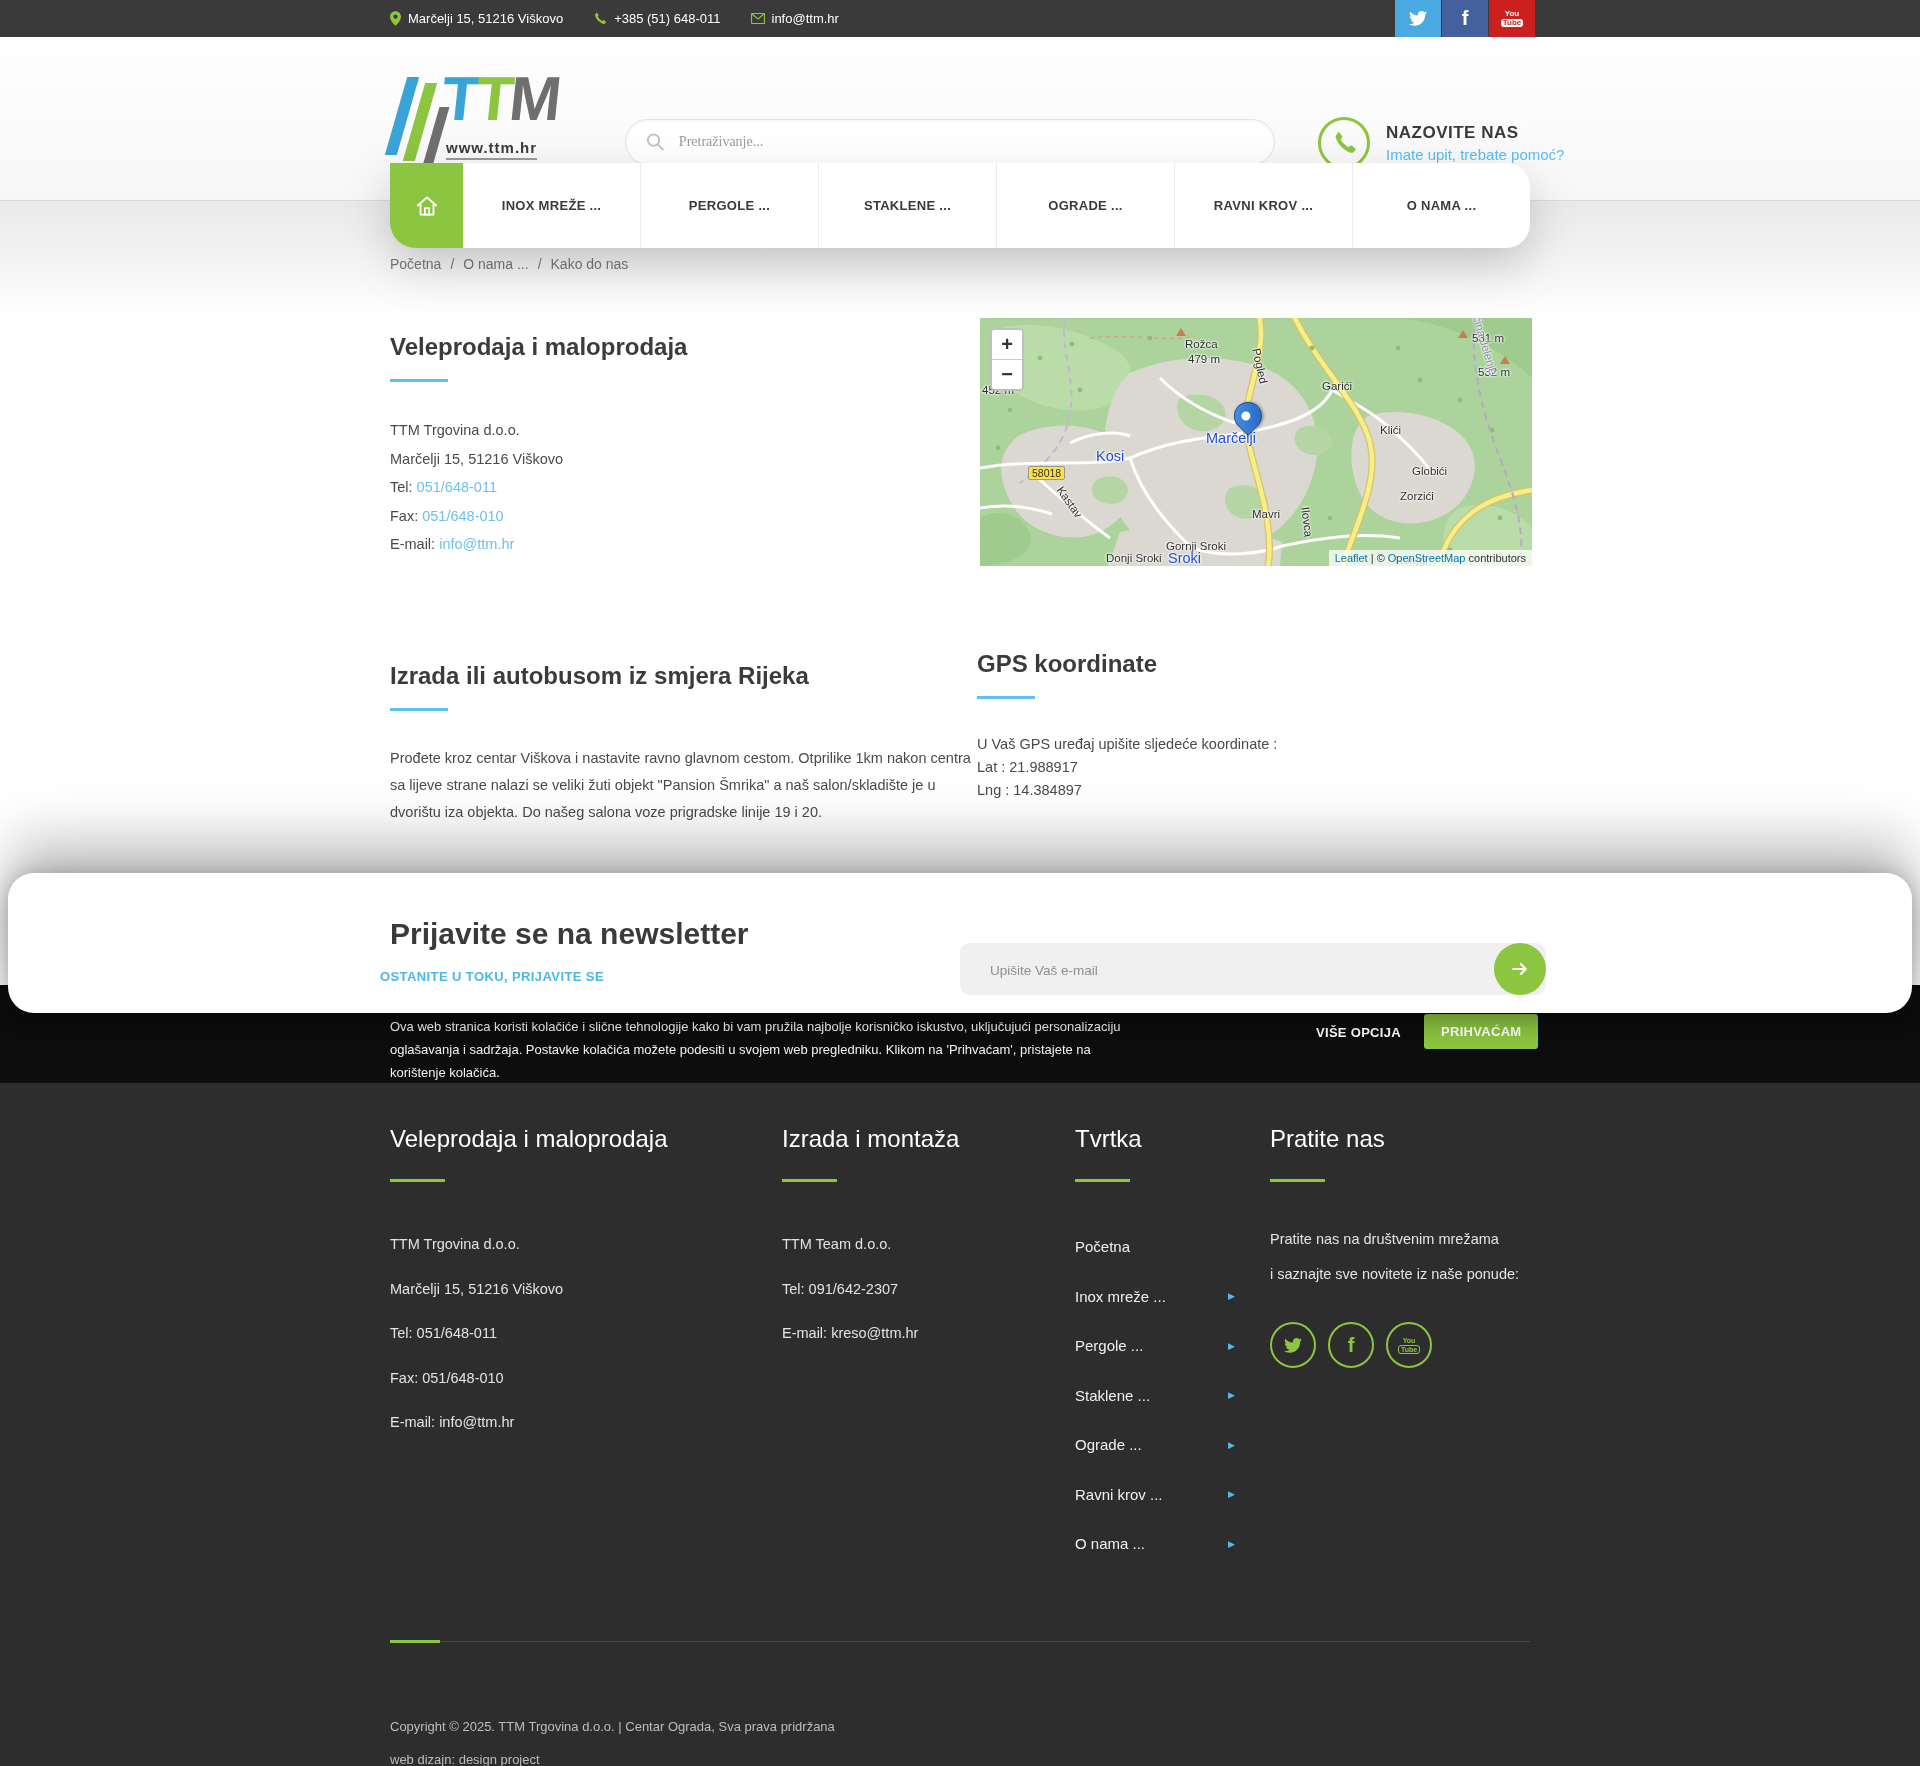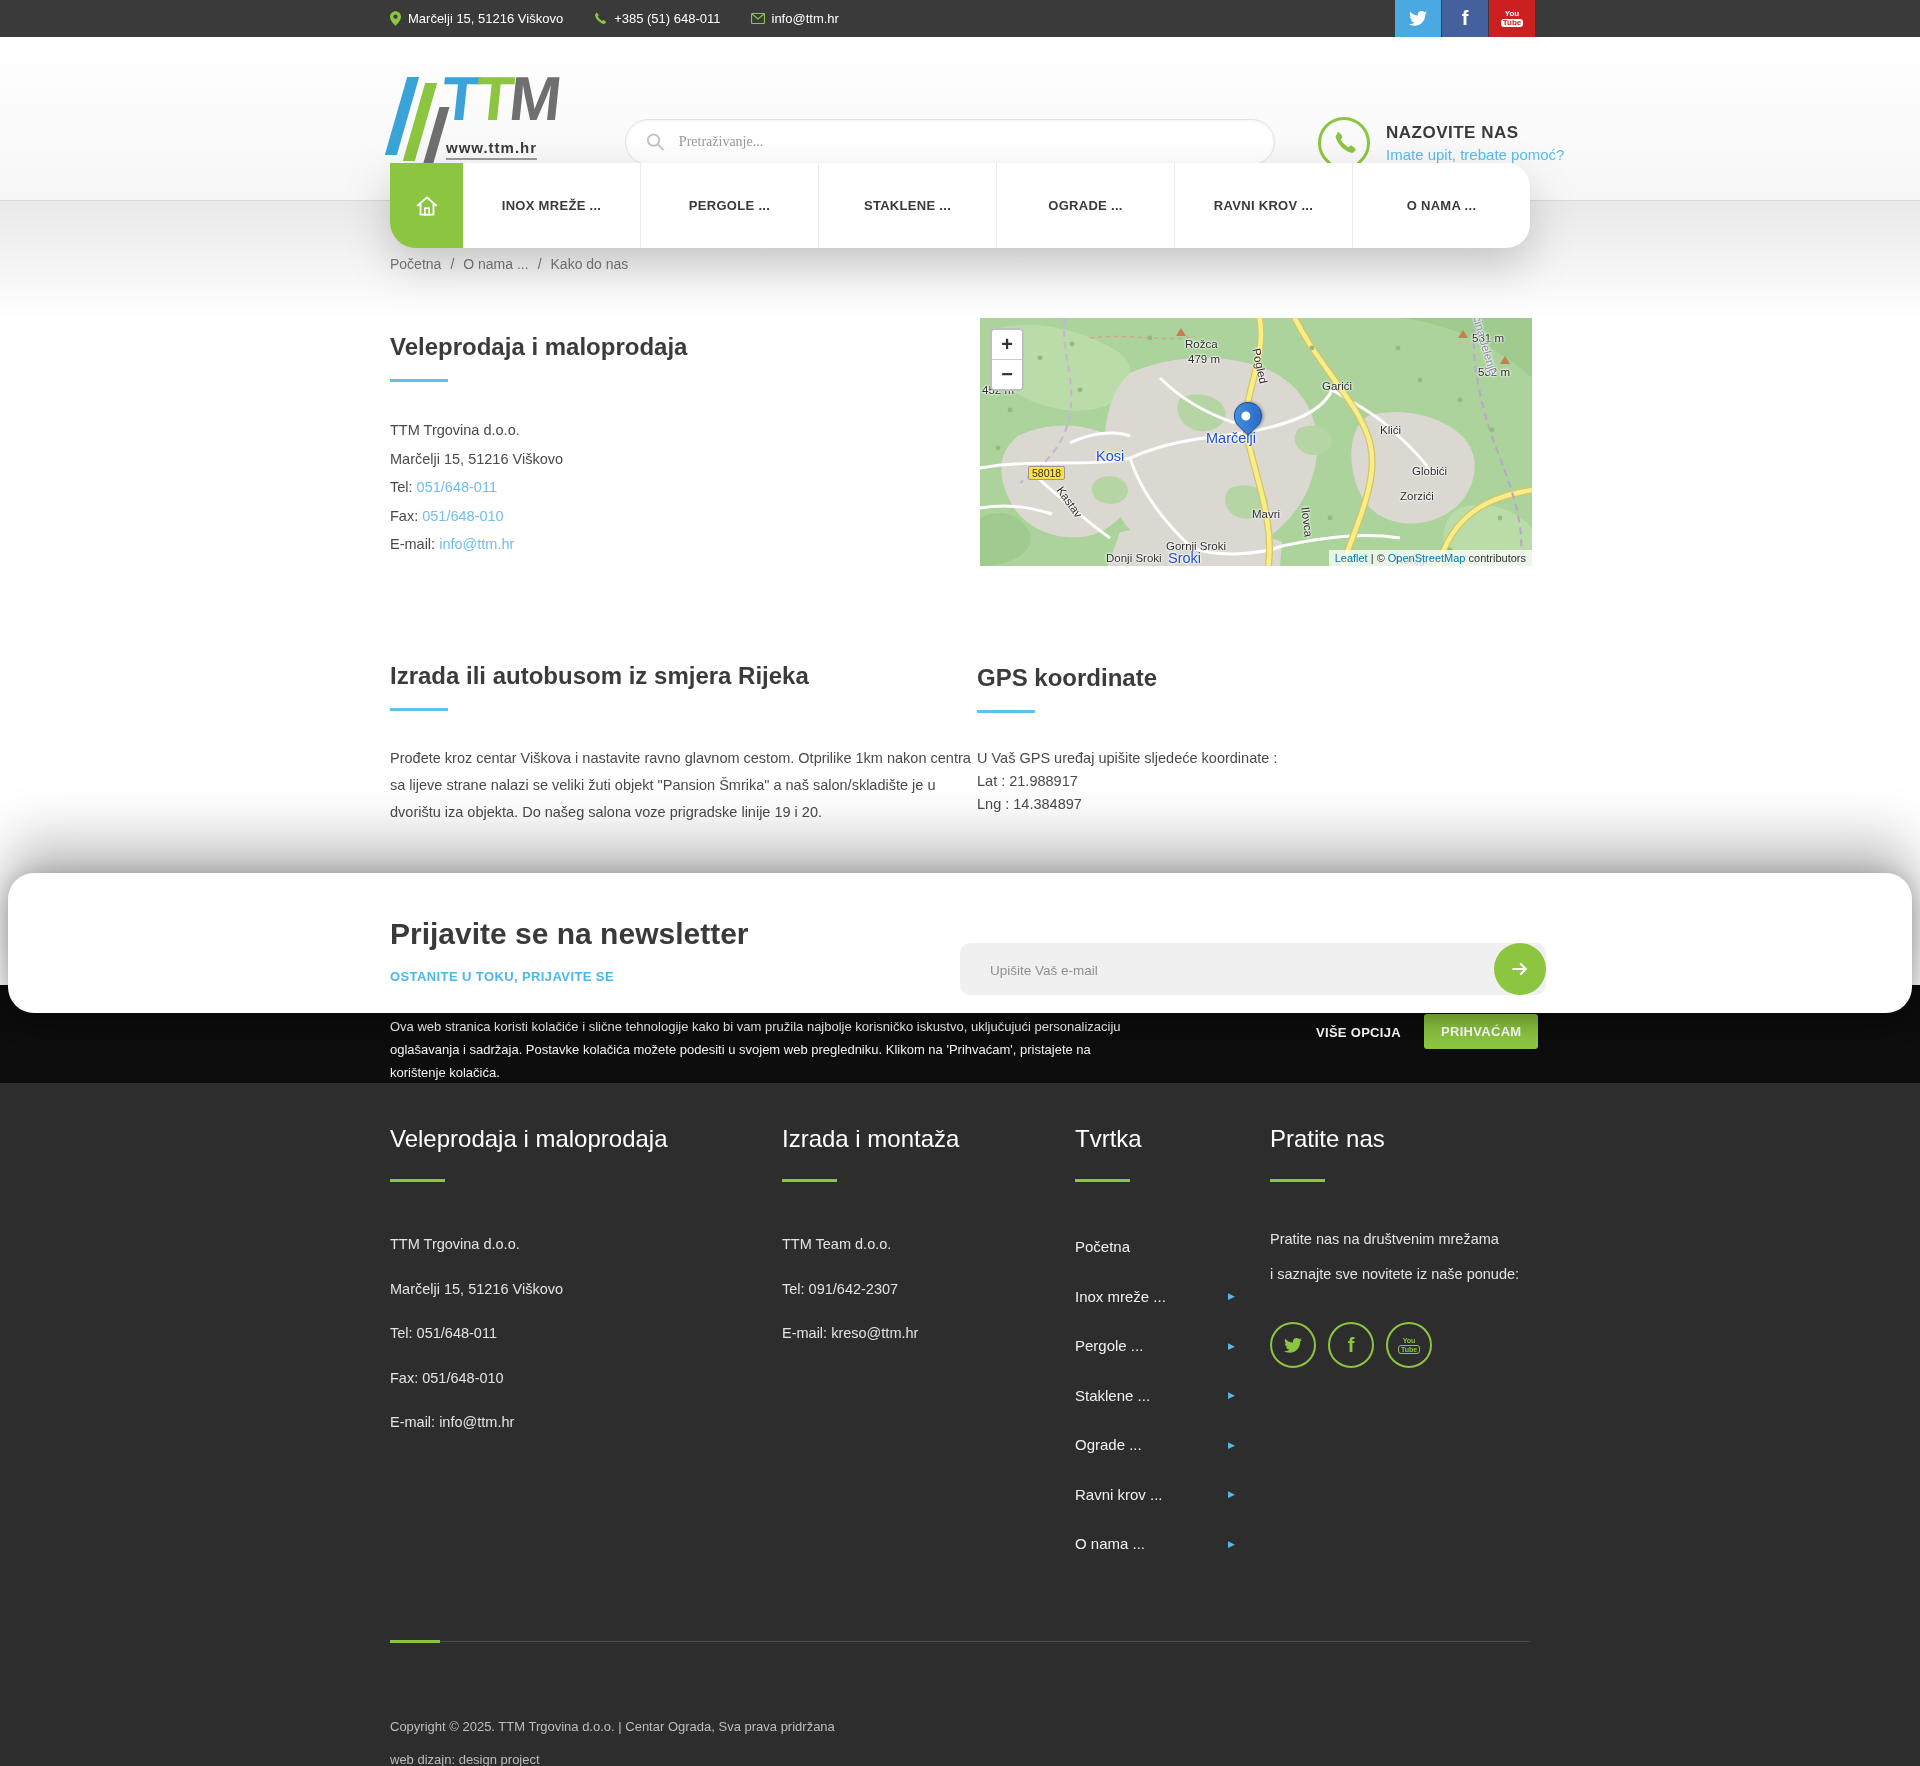--- a/index.html
+++ b/index.html
@@ -66,27 +66,27 @@
   .zoomctl{position:absolute;left:10px;top:10px;width:30px;border:2px solid rgba(0,0,0,0.25);border-radius:5px;overflow:hidden;background:#fff;z-index:4;}
   .zbtn{width:30px;height:29px;display:flex;align-items:center;justify-content:center;font-size:20px;font-weight:bold;color:#333;background:#fff;cursor:pointer;}
   .zbtn:first-child{border-bottom:1px solid #ccc;}
   .attribution{position:absolute;right:0;bottom:0;background:rgba(255,255,255,0.75);font-size:11px;color:#333;padding:2px 6px;z-index:4;white-space:nowrap;}
   .attribution .alink{color:#0078a8;cursor:pointer;}
   .pin{position:absolute;left:254px;top:84px;width:26px;height:26px;background:linear-gradient(135deg,#4a97e0,#2262c6);border:1px solid #1b4f9e;border-radius:50% 50% 50% 0;transform:rotate(-45deg);z-index:3;box-shadow:1px 1px 3px rgba(0,0,0,0.35);}
   .pin::after{content:'';position:absolute;width:9px;height:9px;background:#fff;border-radius:50%;left:7px;top:7px;}
 
   .directions-block{position:absolute;left:390px;top:662px;width:585px;}
   .directions-block p{margin:34px 0 0 0;font-size:14.5px;color:#4a4a4a;line-height:27px;}
-  .gps-block{position:absolute;left:977px;top:664px;width:440px;}
+  .gps-block{position:absolute;left:977px;top:650px;width:440px;}
   .gps-lines{margin-top:34px;font-size:14.5px;color:#4a4a4a;line-height:23px;}
 
   
   .nl-card{position:absolute;left:8px;top:873px;width:1904px;height:140px;background:#fff;border-radius:26px;z-index:4;box-shadow:0 -32px 55px rgba(0,0,0,0.25),0 6px 28px rgba(0,0,0,0.35);}
   .nl-title{position:absolute;left:382px;top:44px;font-size:30px;font-weight:800;color:#3a3a3a;}
-  .nl-sub{position:absolute;left:382px;top:96px;font-size:13px;font-weight:800;color:#4db7ea;letter-spacing:.4px;cursor:pointer;}
+  .nl-sub{position:absolute;left:372px;top:96px;font-size:13px;font-weight:800;color:#4db7ea;letter-spacing:.4px;cursor:pointer;}
   .nl-form{position:absolute;left:952px;top:70px;width:586px;height:52px;background:#f0f0f0;border-radius:10px;}
   .nl-form input{position:absolute;left:28px;top:0;height:52px;width:460px;border:none;outline:none;background:transparent;font-size:13.5px;color:#666;font-family:"Liberation Sans",sans-serif;}
   .nl-form input::placeholder{color:#8f8f8f;}
   .nl-btn{position:absolute;right:0;top:0;width:52px;height:52px;background:#8CC540;border-radius:50%;display:flex;align-items:center;justify-content:center;cursor:pointer;}
 
   
   .cookie{position:absolute;left:0;top:985px;width:100%;height:98px;background:#0d0d0d;z-index:3;}
   .cookie-text{position:absolute;left:390px;top:30px;width:740px;font-size:13px;color:#f2f2f2;line-height:23px;}
   .cookie-more{position:absolute;left:1316px;top:40px;font-size:13px;font-weight:800;color:#fff;letter-spacing:.3px;cursor:pointer;}
   .cookie-accept{position:absolute;left:1424px;top:29px;background:#8CC540;color:#fff;font-size:13px;font-weight:800;letter-spacing:.3px;padding:10px 17px;border-radius:3px;cursor:pointer;}

